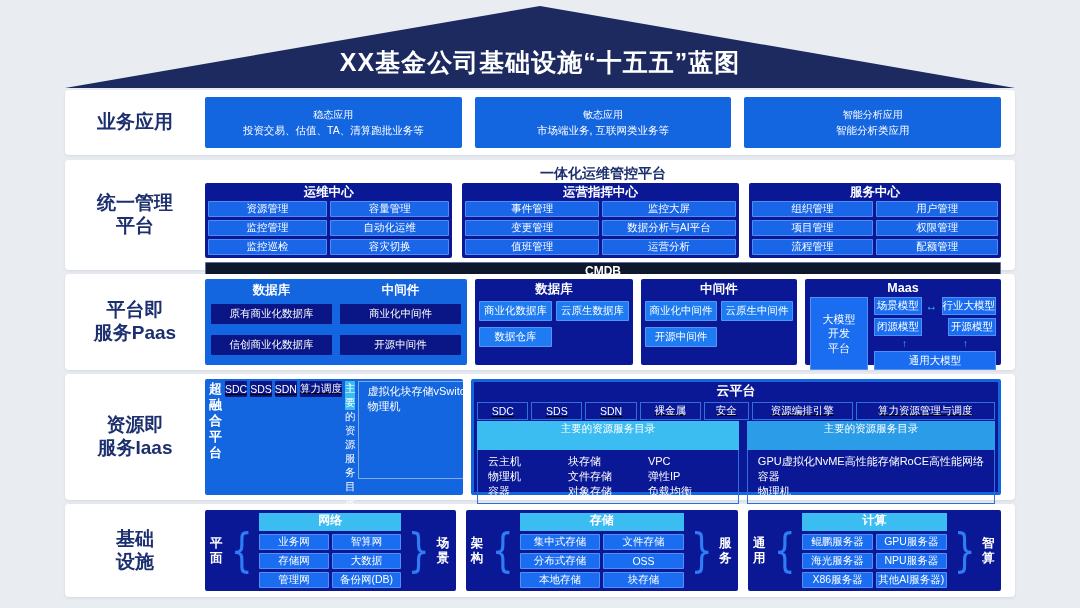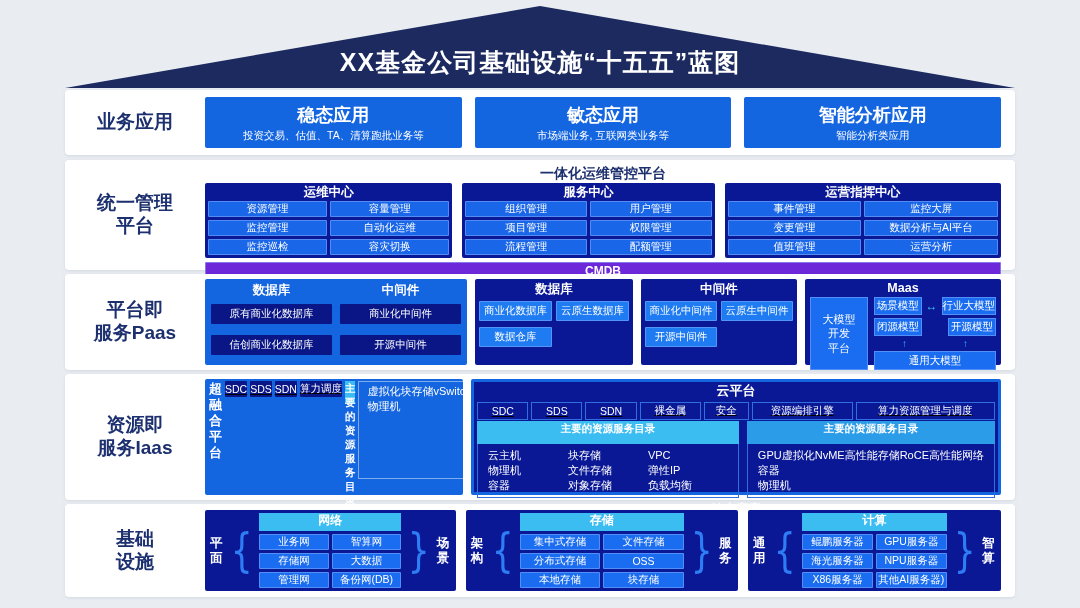--- a/index.html
+++ b/index.html
@@ -18,37 +18,37 @@
   .row4{top:374px;height:126px}.row5{top:504px;height:93px}
   
   .panel{background:#0a1896;border-radius:2px;}
   .panel-title{color:#fff;font-weight:700;font-size:12.5px;text-align:center;line-height:15px;height:15px;}
   .btn{background:#1a66e8;border:1px solid rgba(150,185,255,.45);color:#fff;font-size:10.5px;
        display:flex;align-items:center;justify-content:center;border-radius:1px;white-space:nowrap;overflow:hidden;}
   .darkbtn{background:#0a1686;color:#fff;font-size:10.5px;display:flex;align-items:center;justify-content:center;
            border-radius:1px;white-space:nowrap;}
   .navybtn{background:#0a1896;border:1px solid #2f6fe0;color:#fff;font-size:10.5px;display:flex;
            align-items:center;justify-content:center;white-space:nowrap;}
-  .cyanbar{background:#3cbdf2;color:#fff;font-size:10.5px;font-weight:700;text-align:center;
-           line-height:14px;height:23px;}
+  .cyanbar{background:#3cbdf2;color:#fff;font-size:10.5px;font-weight:400;text-align:center;
+           line-height:14px;height:29px;}
   .cat-item{color:#fff;font-size:11px;text-align:left;line-height:15px;white-space:nowrap;}
   
   .r1{flex:1;display:flex;gap:13px;padding:7px 14px 7px 0;}
   .app-box{flex:1;background:#1465e0;border-radius:2px;color:#fff;display:flex;flex-direction:column;
            align-items:center;justify-content:center;gap:2px;}
-  .app-title{font-size:18px;font-weight:700;}
+  .app-title{font-size:10px;font-weight:400;}
   .app-sub{font-size:10.5px;}
   
   .r2{flex:1;display:flex;flex-direction:column;padding:3px 14px 6px 0;}
   .mgmt-header{color:#1c2f6e;font-weight:700;font-size:14px;text-align:center;height:20px;line-height:20px;}
   .centers{flex:1;display:flex;gap:10px;}
   .center-panel{display:flex;flex-direction:column;padding:2px 3px 3px;}
   .center-panel .grid2{flex:1;display:grid;grid-template-columns:1fr 1fr;gap:3px;margin-top:1px;}
   .cp1{flex:1}.cp2{flex:1.12}.cp3{flex:1.02}
-  .cmdb{margin-top:4px;height:18px;background:#6d28d9;border:1px solid rgba(160,180,255,.55);
+  .cmdb{margin-top:4px;height:18px;background:#0f172a;border:1px solid rgba(160,180,255,.55);
         color:#fff;font-weight:700;font-size:12px;text-align:center;line-height:17px;border-radius:1px;}
   
   .r3{flex:1;display:flex;gap:8px;padding:5px 14px 5px 0;}
   .p1{width:250px;background:#1465e0;border-radius:2px;display:flex;gap:8px;padding:4px 6px;}
   .p1col{flex:1;display:flex;flex-direction:column;}
   .p1items{flex:1;display:grid;grid-auto-rows:20px;align-content:space-evenly;gap:6px;}
   .p23{display:flex;flex-direction:column;padding:3px 4px;}
   .p2{width:150px}.p3{width:148px}
   .p23 .grid2{display:grid;grid-template-columns:1fr 1fr;grid-auto-rows:20px;gap:6px 4px;margin-top:4px;}
   .p23 .btn{background:#1e7bf2;}
@@ -141,40 +141,40 @@
           <div class="panel-title">运维中心</div>
           <div class="grid2">
               <div class="btn">资源管理</div>
               <div class="btn">容量管理</div>
               <div class="btn">监控管理</div>
               <div class="btn">自动化运维</div>
               <div class="btn">监控巡检</div>
               <div class="btn">容灾切换</div>
             </div>
         </div>
+        <div class="panel center-panel cp2">
+          <div class="panel-title">运营指挥中心</div>
+          <div class="grid2">
+              <div class="btn">事件管理</div>
+              <div class="btn">监控大屏</div>
+              <div class="btn">变更管理</div>
+              <div class="btn">数据分析与AI平台</div>
+              <div class="btn">值班管理</div>
+              <div class="btn">运营分析</div>
+            </div>
+        </div>
         <div class="panel center-panel cp3">
           <div class="panel-title">服务中心</div>
           <div class="grid2">
               <div class="btn">组织管理</div>
               <div class="btn">用户管理</div>
               <div class="btn">项目管理</div>
               <div class="btn">权限管理</div>
               <div class="btn">流程管理</div>
               <div class="btn">配额管理</div>
-            </div>
-        </div>
-        <div class="panel center-panel cp2">
-          <div class="panel-title">运营指挥中心</div>
-          <div class="grid2">
-              <div class="btn">事件管理</div>
-              <div class="btn">监控大屏</div>
-              <div class="btn">变更管理</div>
-              <div class="btn">数据分析与AI平台</div>
-              <div class="btn">值班管理</div>
-              <div class="btn">运营分析</div>
             </div>
         </div>
       </div>
       <div class="cmdb">CMDB</div>
     </div>
   </section>
 
   <section class="row row3">
     <div class="row-label">
       <span>平台即</span>

